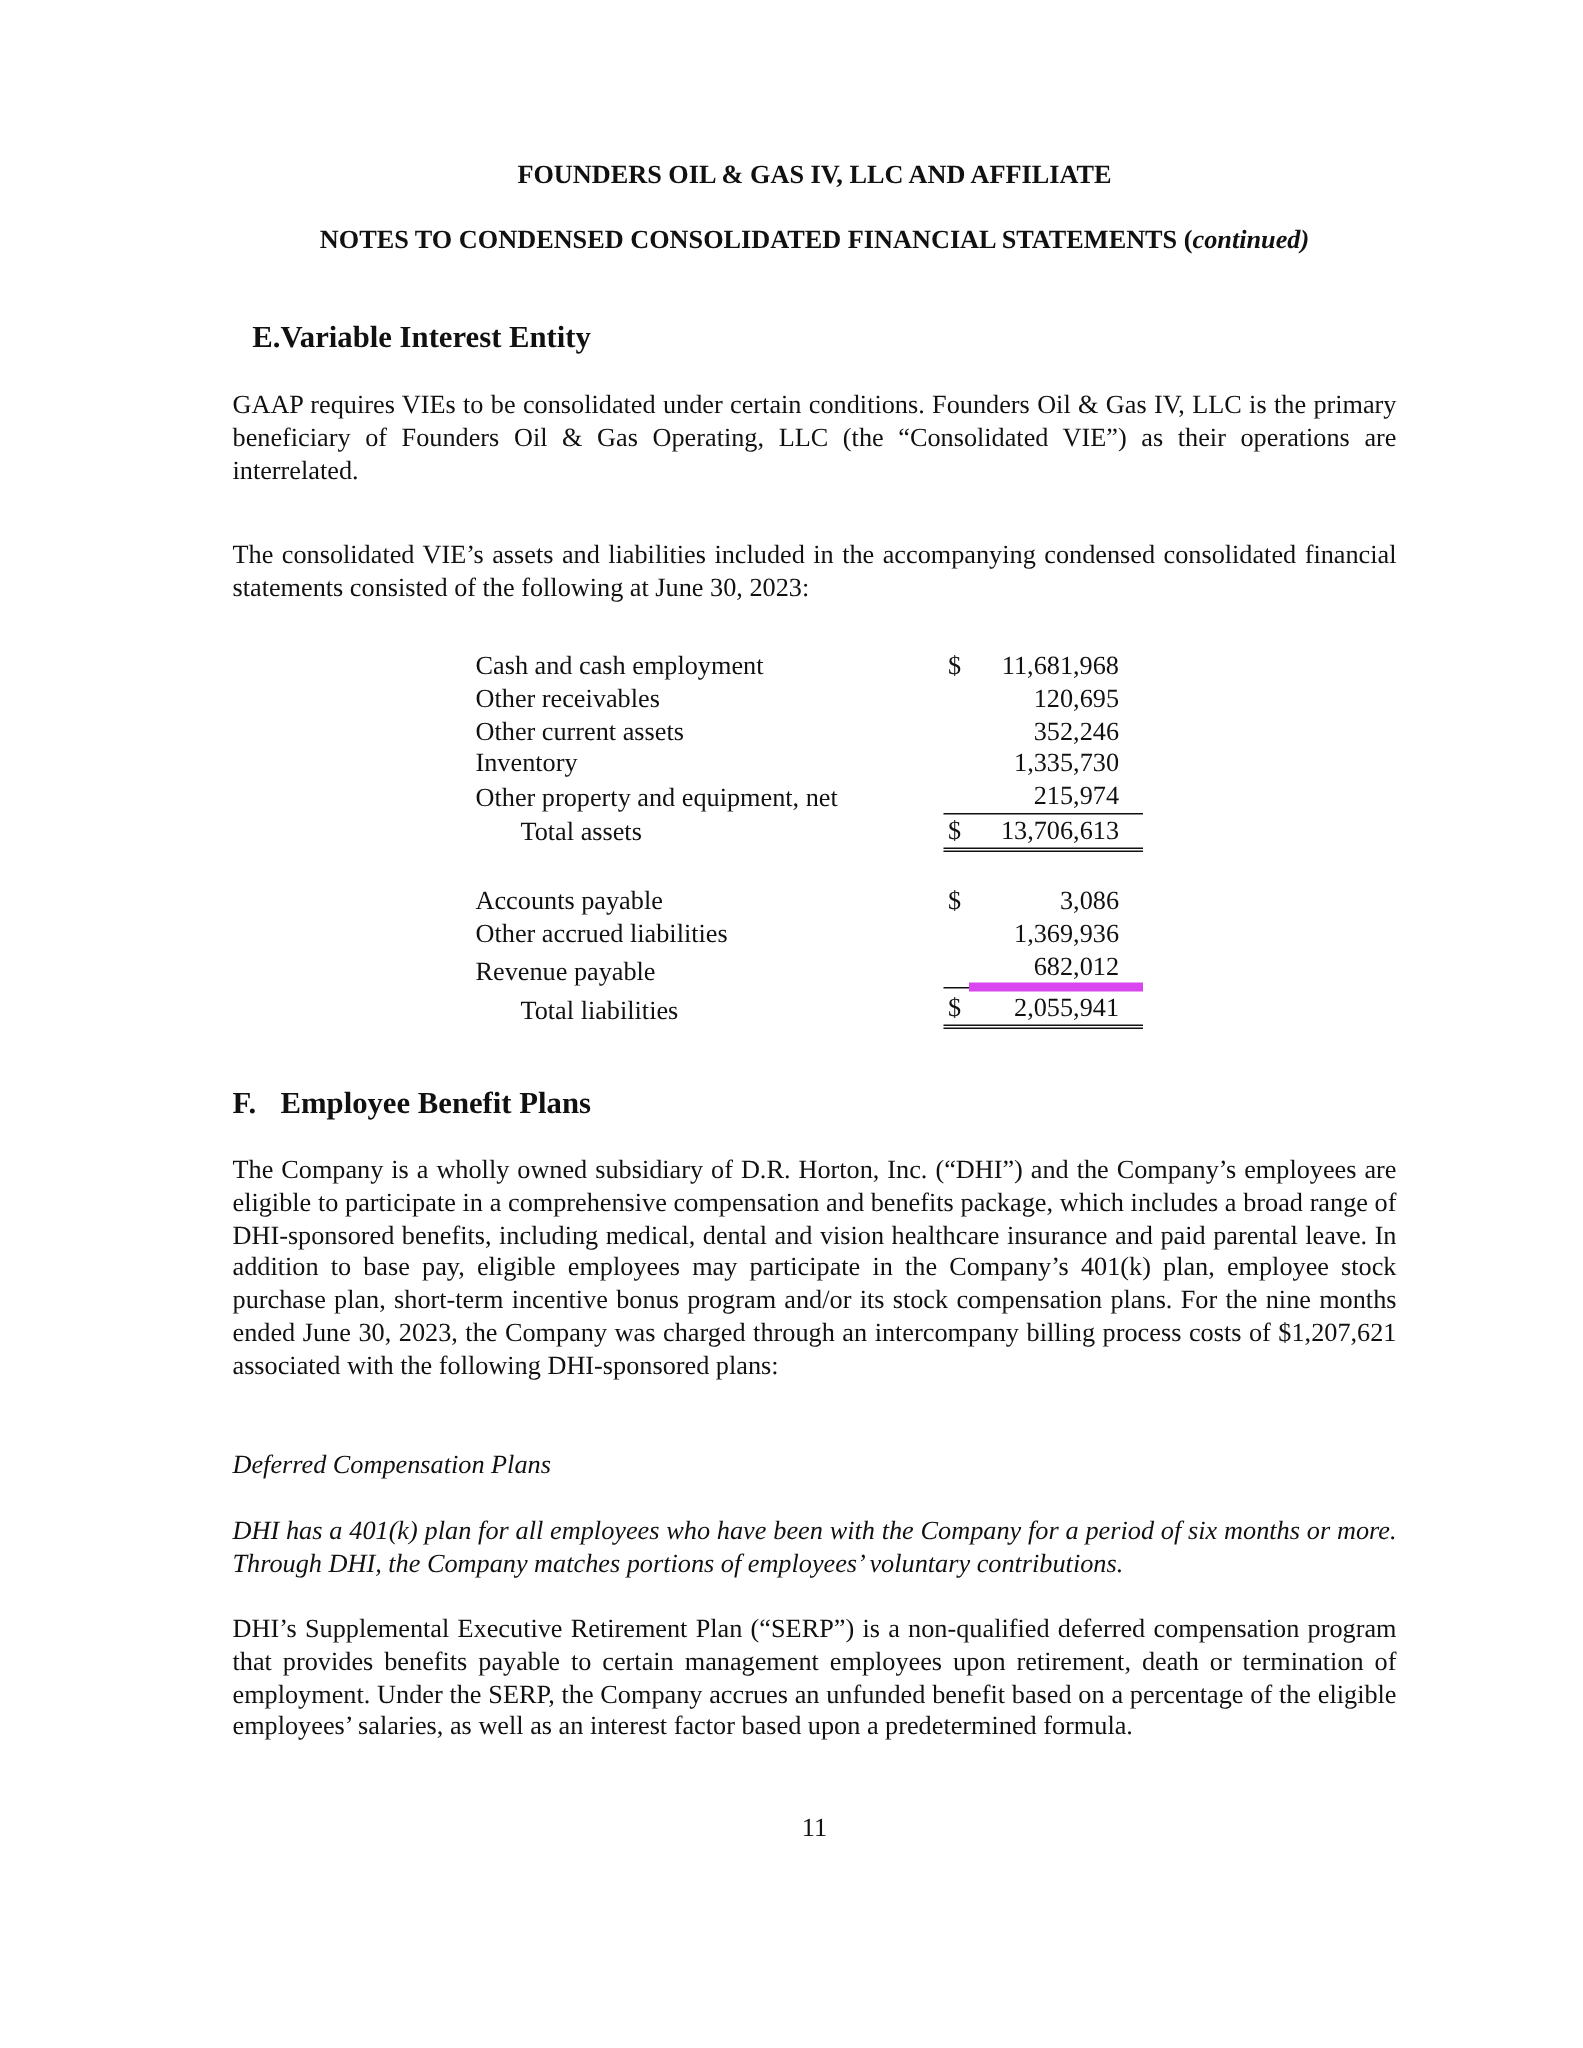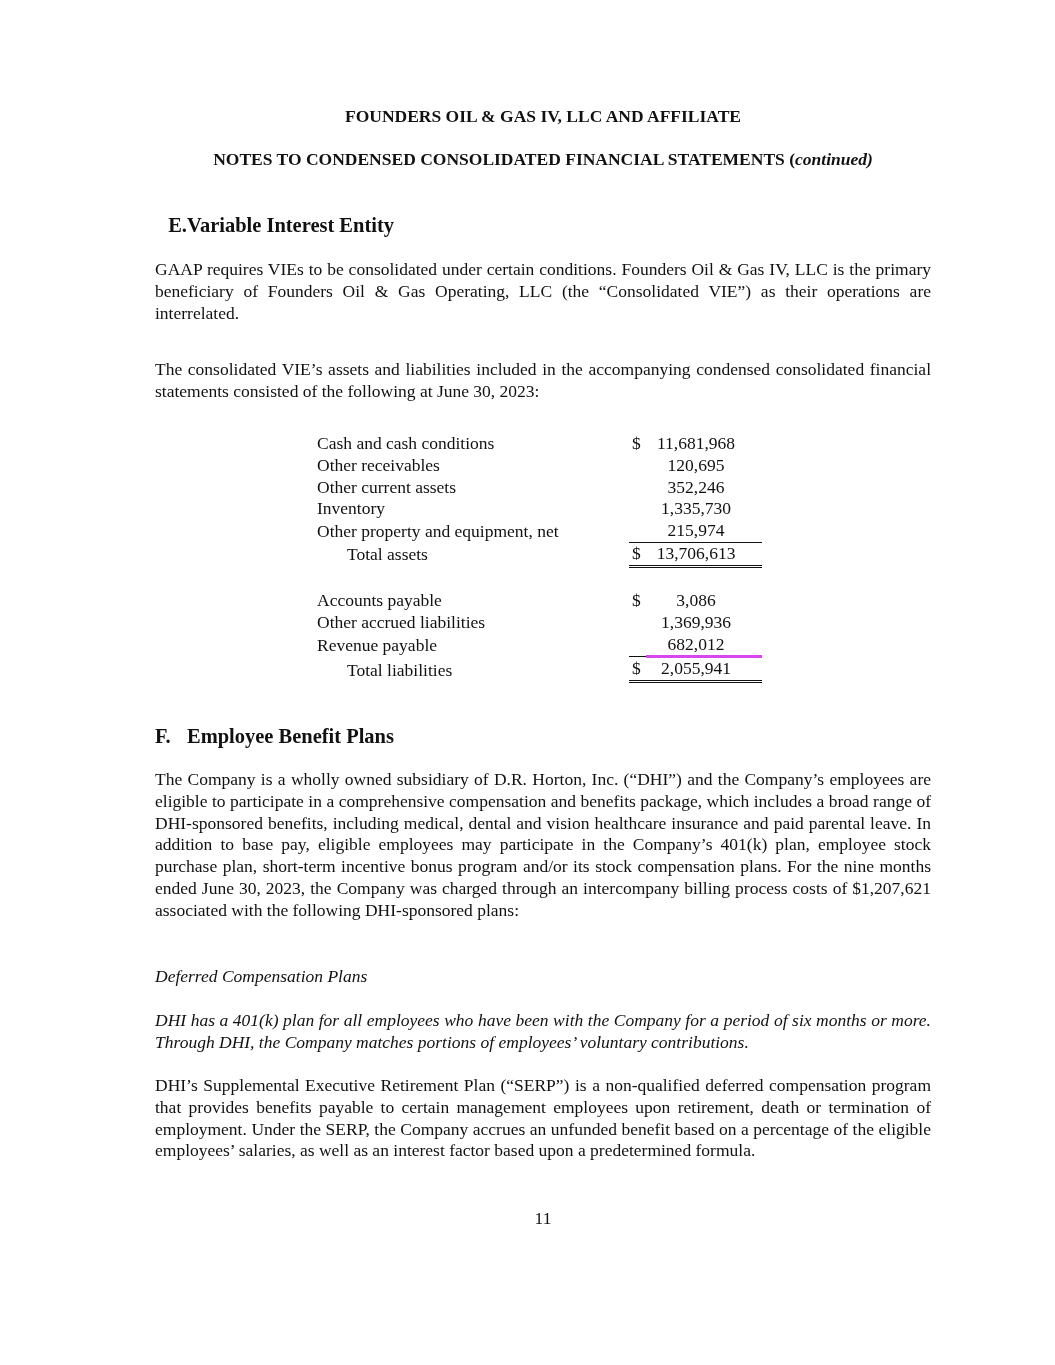--- a/index.html
+++ b/index.html
@@ -66,21 +66,21 @@
     }
     .fin-table td {
       padding: 0;
       height: 21.8px;
       line-height: 21.8px;
       vertical-align: bottom;
     }
     .fin-table td.label { width: 312px; }
     .fin-table td.label.indent { padding-left: 30px; width: 282px; }
     .fin-table td.cur { width: 14px; text-align: left; padding-left: 3px; }
-    .fin-table td.amt { width: 100px; text-align: center; padding-right: 16px; }
+    .fin-table td.amt { width: 100px; text-align: right; padding-right: 16px; }
     .fin-table tr.underline td.amt-cell,
     .fin-table tr.underline td.cur { border-bottom: 1px solid #111; }
     .fin-table tr.total td.amt,
     .fin-table tr.total td.cur { border-bottom: 3px double #111; }
     .assets-table { top: 433px; }
     .liab-table { top: 590px; }
     .page-number {
       position: absolute;
       left: 0;
       width: 776px;
@@ -100,21 +100,21 @@
   <h3 class="section-heading" style="top:215px;text-align:right;">
     <span class="letter">E.</span><span>Variable Interest Entity</span>
   </h3>
 
   <p class="para" style="top:259px;">GAAP requires VIEs to be consolidated under certain conditions. Founders Oil &amp; Gas IV, LLC is the primary beneficiary of Founders Oil &amp; Gas Operating, LLC (the “Consolidated VIE”) as their operations are interrelated.</p>
   <p class="para" style="top:346px;margin-top:13px;">The consolidated VIE’s assets and liabilities included in the accompanying condensed consolidated financial statements consisted of the following at June 30, 2023:</p>
 
   <table class="fin-table assets-table">
     <tbody>
       <tr>
-        <td class="label">Cash and cash conditions</td>
+        <td class="label">Cash and cash employment</td>
         <td class="cur">$</td>
         <td class="amt">11,681,968</td>
       </tr>
       <tr>
         <td class="label">Other receivables</td>
         <td class="cur"></td>
         <td class="amt">120,695</td>
       </tr>
       <tr>
         <td class="label">Other current assets</td>
@@ -147,21 +147,21 @@
         <td class="amt">3,086</td>
       </tr>
       <tr>
         <td class="label">Other accrued liabilities</td>
         <td class="cur"></td>
         <td class="amt">1,369,936</td>
       </tr>
       <tr class="underline">
         <td class="label">Revenue payable</td>
         <td class="cur"></td>
-        <td class="amt amt-cell" style="border-bottom:3px solid #d946ef;">682,012</td>
+        <td class="amt amt-cell" style="border-bottom:6px solid #d946ef;">682,012</td>
       </tr>
       <tr class="total">
         <td class="label indent">Total liabilities</td>
         <td class="cur">$</td>
         <td class="amt">2,055,941</td>
       </tr>
     </tbody>
   </table>
 
   <h3 class="section-heading" style="top:726px;">

